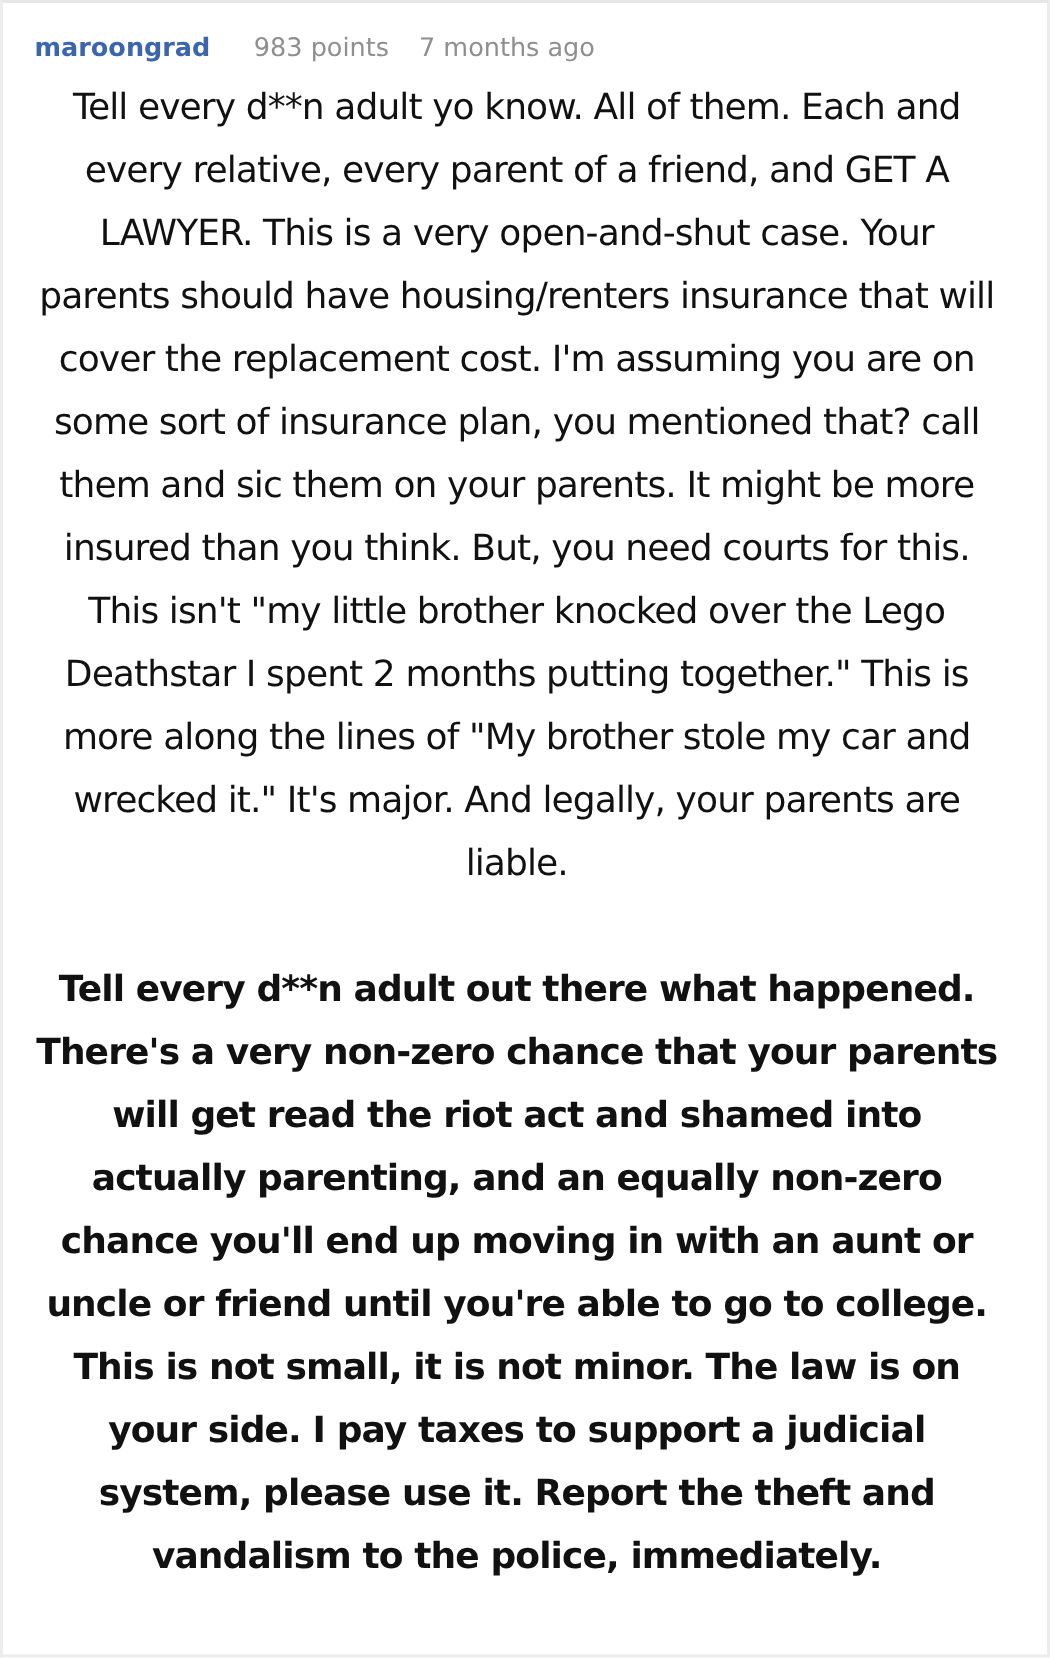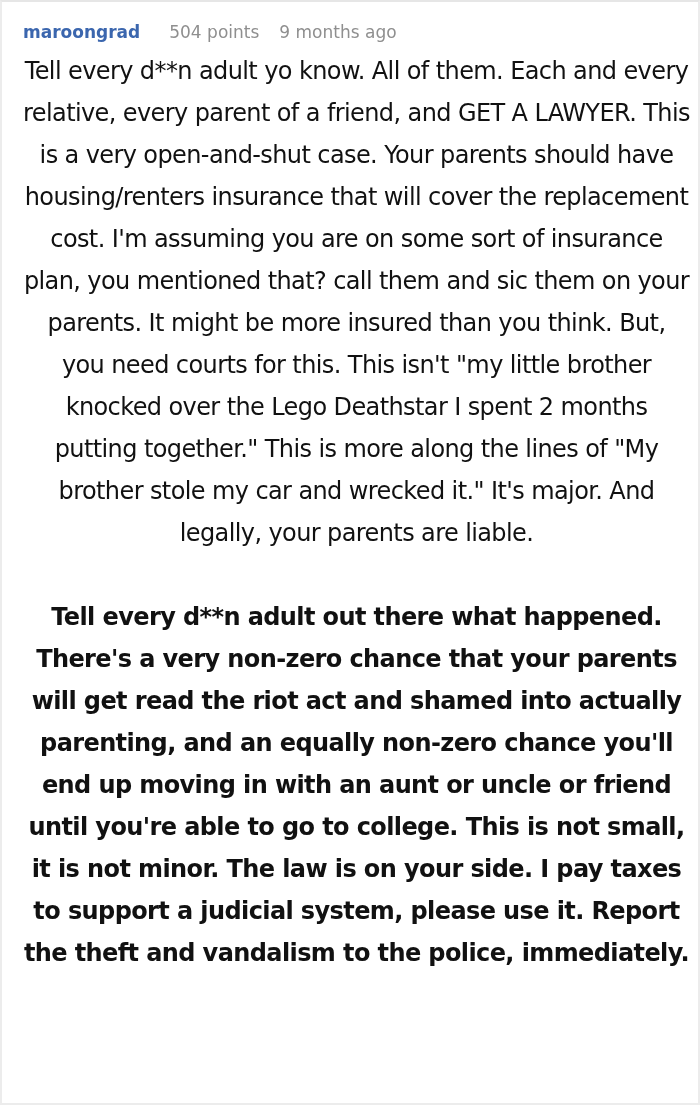--- a/index.html
+++ b/index.html
@@ -5,21 +5,21 @@
     html, body { margin: 0; padding: 0; background: #ffffff; }
     body { width: 700px; height: 1105px; overflow: hidden; }
     .card {
       box-sizing: border-box;
       width: 700px;
       height: 1105px;
       border-top: 2px solid #e6e6e6;
       border-left: 2px solid #ececec;
       border-right: 2px solid #ececec;
       border-bottom: 2px solid #ececec;
-      padding: 14px 8px 0 21px;
+      padding: 14px 32px 0 21px;
       background: #fff;
     }
     .meta {
       display: flex;
       align-items: baseline;
       height: 32px;
       font-family: "DejaVu Sans", sans-serif;
       font-size: 17px;
       line-height: 32px;
     }
@@ -41,20 +41,20 @@
     }
     .body p { margin: 0 0 42px 0; white-space: normal; text-align: center; }
     .body p:last-child { margin-bottom: 0; font-weight: bold; }
   </style>
 </head>
 <body>
 
 <div class="card">
   <div class="meta">
     <a class="username">maroongrad</a>
-    <span class="points">504 points</span>
-    <span class="time">9 months ago</span>
+    <span class="points">983 points</span>
+    <span class="time">7 months ago</span>
   </div>
   <div class="body">
     <p>Tell every d**n adult yo know. All of them. Each and every relative, every parent of a friend, and GET A LAWYER. This is a very open-and-shut case. Your parents should have housing/renters insurance that will cover the replacement cost. I'm assuming you are on some sort of insurance plan, you mentioned that? call them and sic them on your parents. It might be more insured than you think. But, you need courts for this. This isn't "my little brother knocked over the Lego Deathstar I spent 2 months putting together." This is more along the lines of "My brother stole my car and wrecked it." It's major. And legally, your parents are liable.</p>
     <p>Tell every d**n adult out there what happened. There's a very non-zero chance that your parents will get read the riot act and shamed into actually parenting, and an equally non-zero chance you'll end up moving in with an aunt or uncle or friend until you're able to go to college. This is not small, it is not minor. The law is on your side. I pay taxes to support a judicial system, please use it. Report the theft and vandalism to the police, immediately.</p>
   </div>
 </div>
 
 </body></html>

